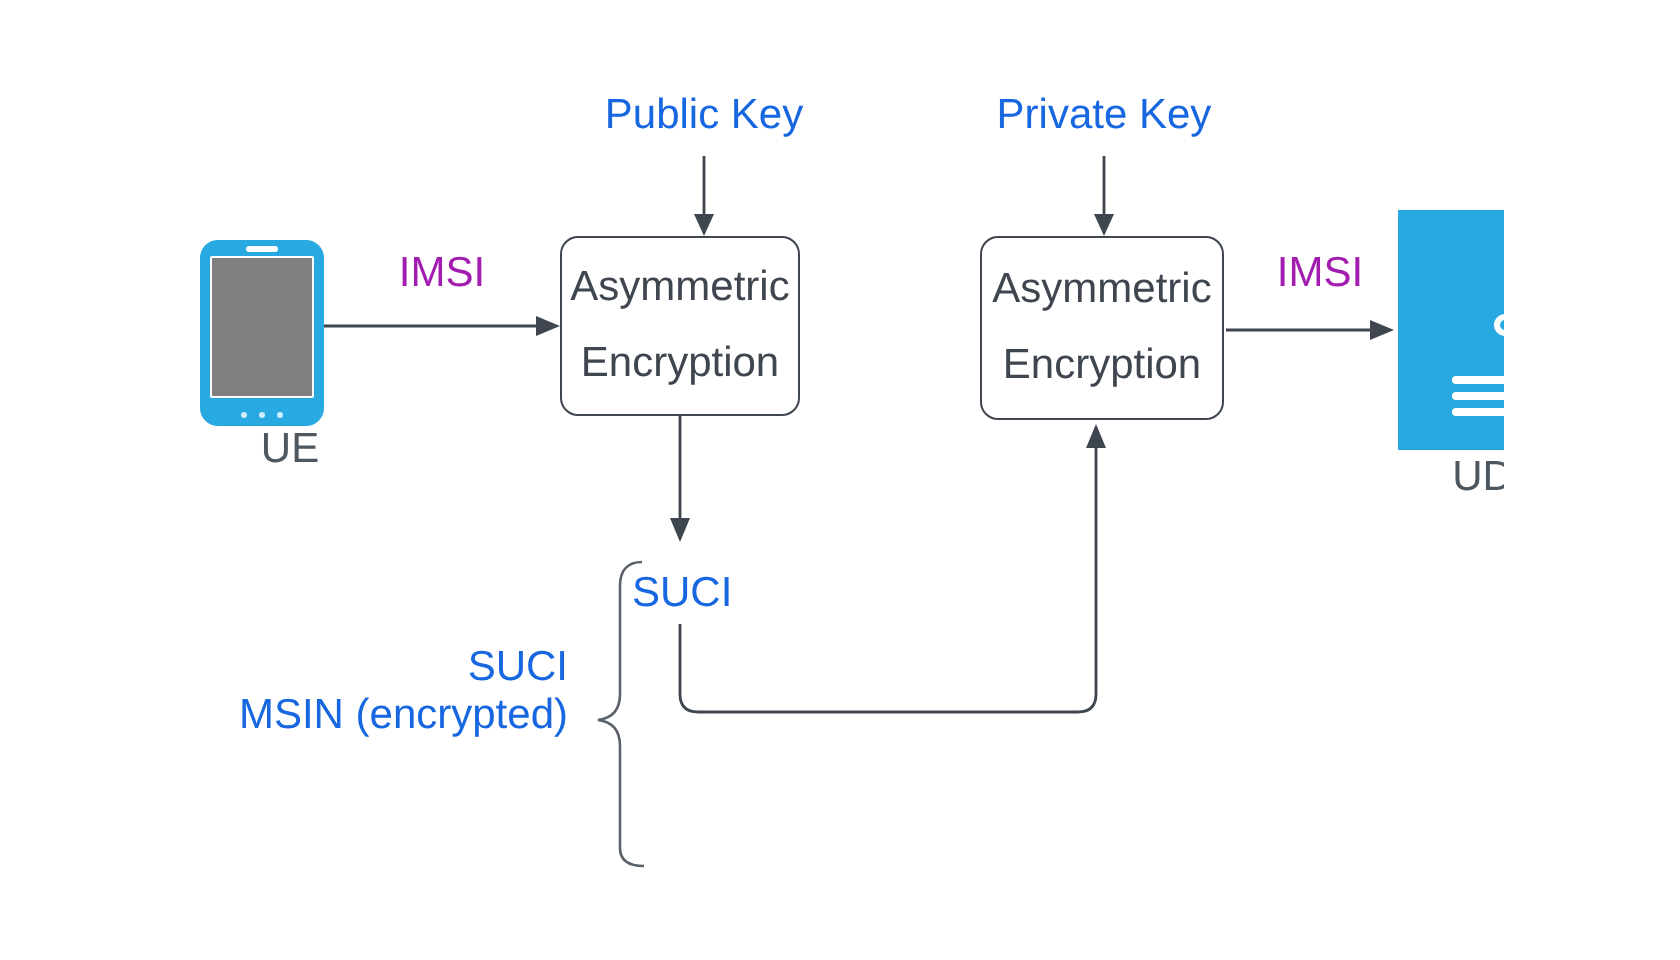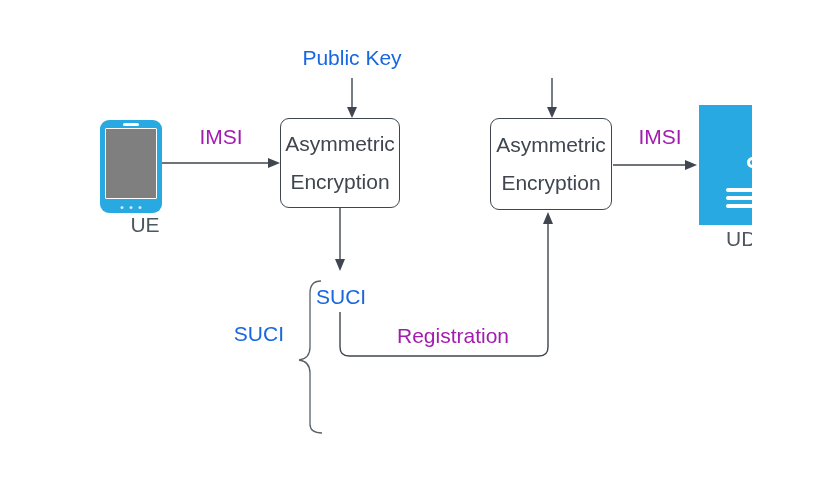--- a/index.html
+++ b/index.html
@@ -108,20 +108,21 @@
     <g stroke="#3F4650" fill="#3F4650">
       <line x1="613" y1="165" x2="686" y2="165" stroke-width="1.4"></line>
       <polygon points="697,165 685,160 685,170" stroke="none"></polygon>
     </g>
 
     <path d="M321,281 C314,281 310,285 310,293 L310,347 C310,354 307,359 299,360
              C307,361 310,366 310,373 L310,424 C310,430 314,433 322,433" stroke="#5A6168" stroke-width="1.3" fill="none"></path>
   </svg>
 
   <div class="lbl blue centered" style="left:352px;top:46px;">Public Key</div>
+  <div class="lbl blue centered" style="left:552px;top:46px;">Private Key</div>
 
   <div class="lbl centered" style="left:221px;top:125px;">IMSI</div>
   <div class="lbl centered" style="left:660px;top:125px;">IMSI</div>
 
   <div class="phone">
     <span class="speaker"></span>
     <span class="screen"></span>
     <span class="dots">
         <i></i>
         <i></i>
@@ -141,19 +142,19 @@
     <span class="power"></span>
     <span class="vents">
         <i></i>
         <i></i>
         <i></i>
       </span>
   </div>
   <div class="lbl nodegray centered" style="left:735px;top:227px;margin-left:15px;">UDM</div>
 
   <div class="lbl blue" style="left:316px;top:285px;">SUCI</div>
-  <div class="lbl centered" style="left:453px;top:324px;">Registration</div>
 
   <div class="annotation">
     <div>SUCI</div>
+    <div>MSIN (encrypted)</div>
   </div>
 
 </div>
 
 </body></html>

